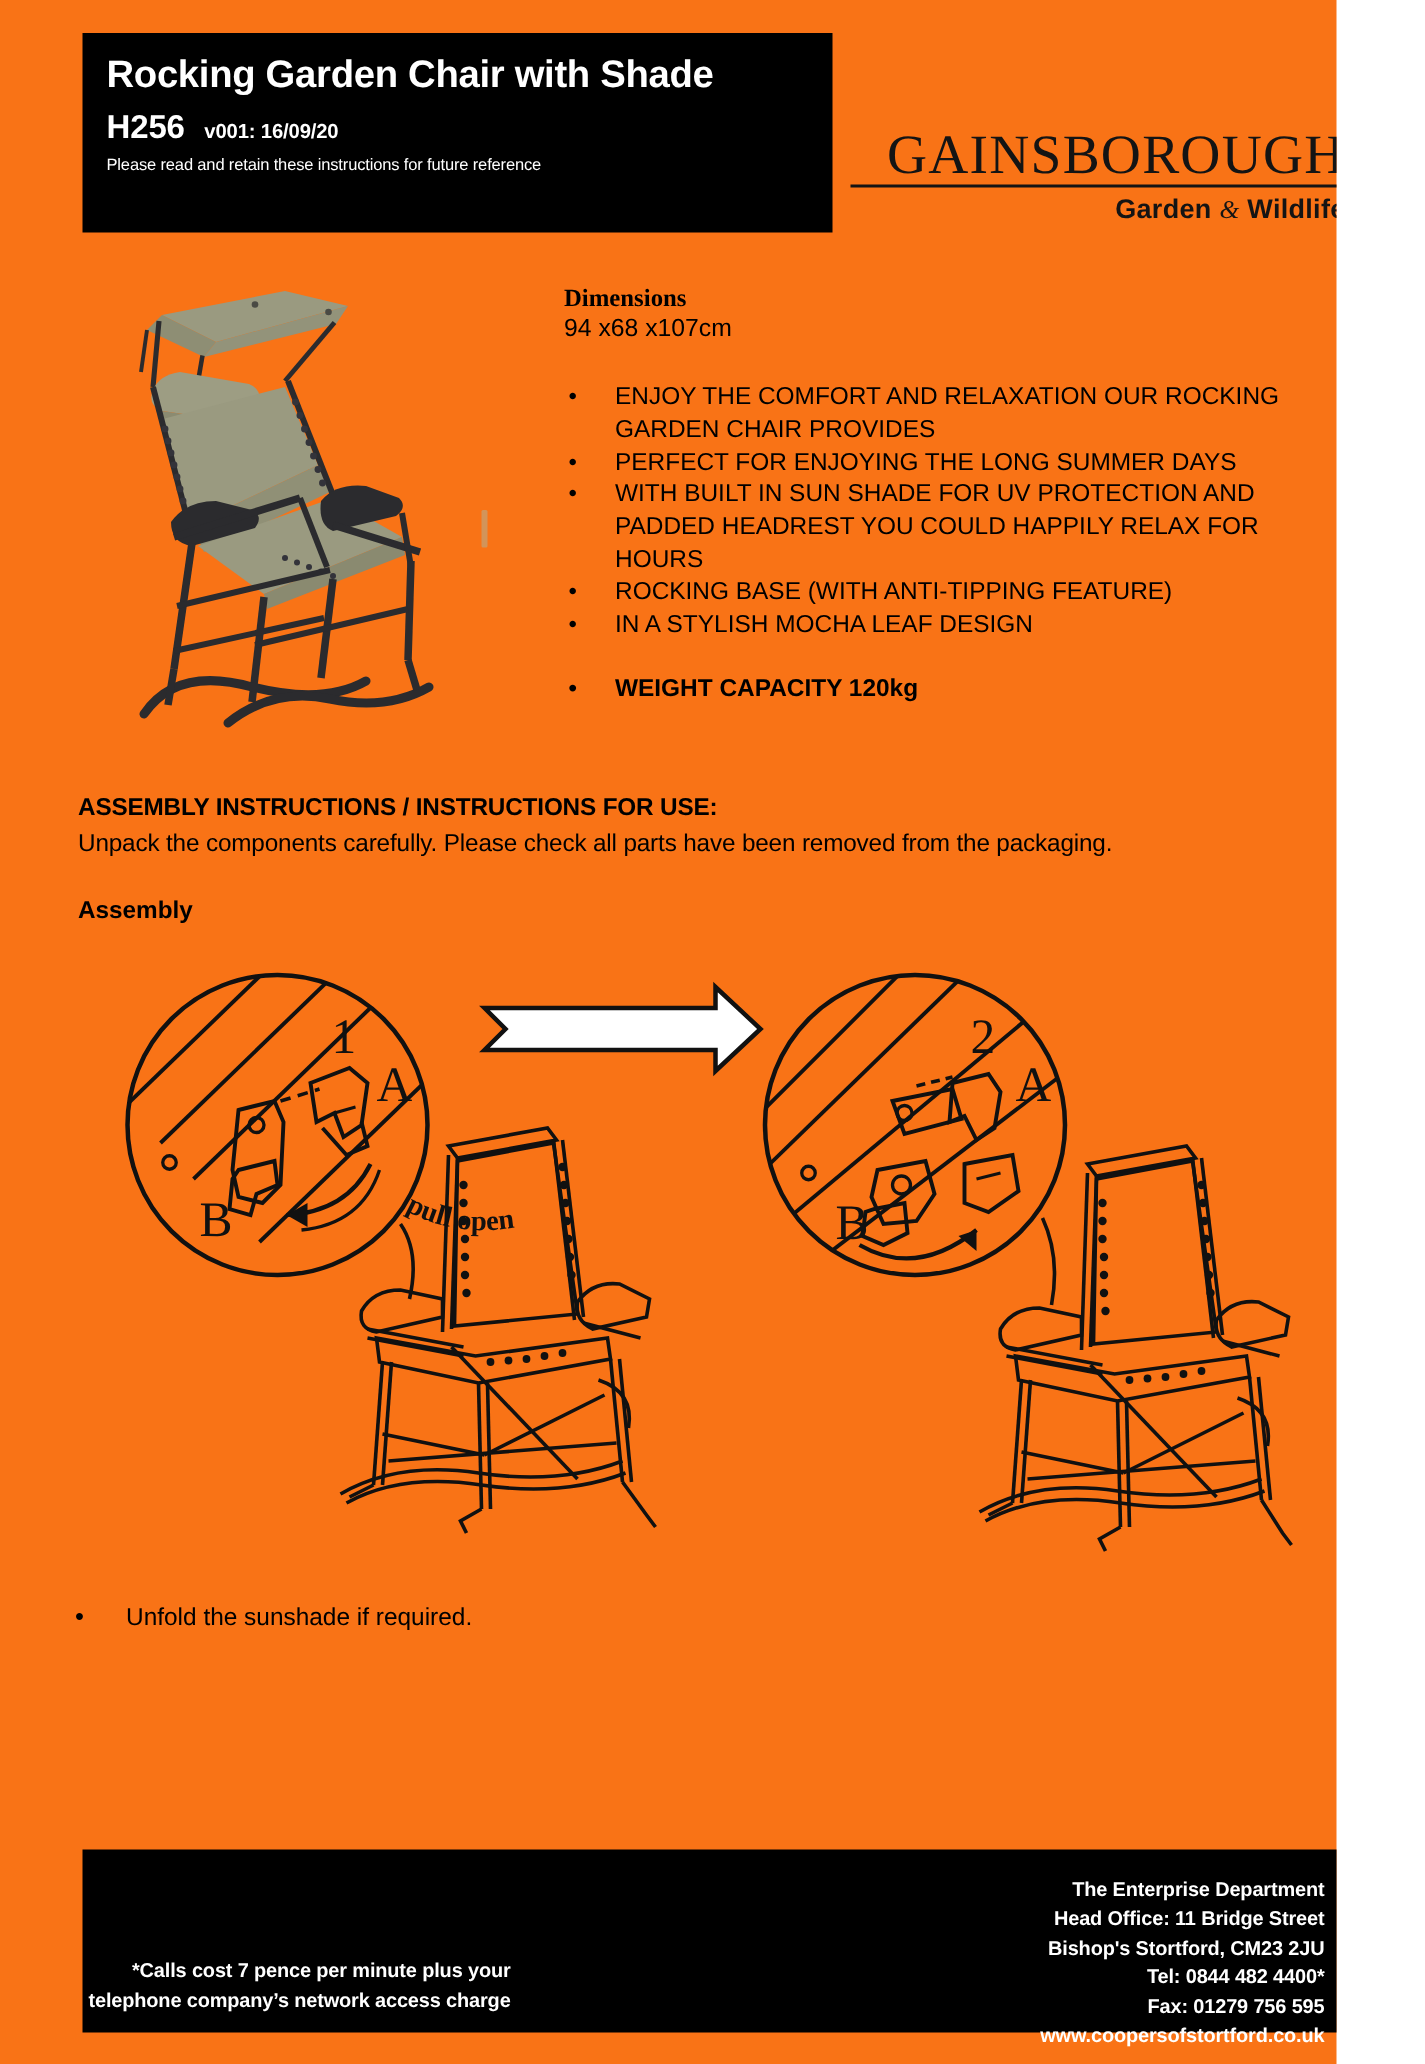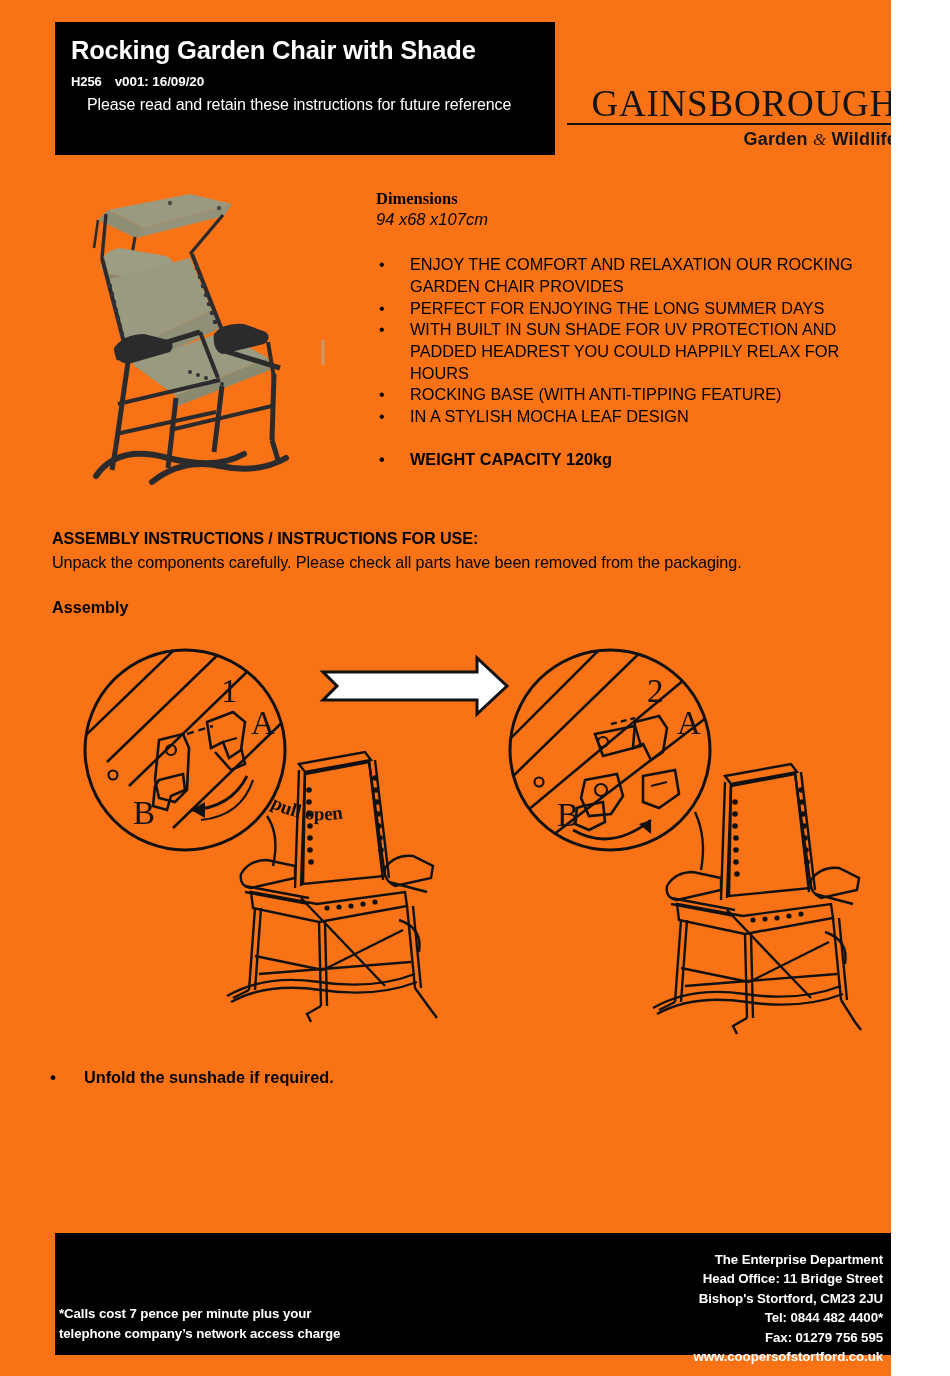--- a/index.html
+++ b/index.html
@@ -37,36 +37,35 @@
     font-weight: bold;
     letter-spacing: -0.2px;
     line-height: 1.15;
     white-space: nowrap;
   }
   .header-codeline {
     margin-top: 7px;
     white-space: nowrap;
   }
   .header-code {
-    font-size: 13px;
+    font-size: 22px;
     font-weight: bold;
     letter-spacing: -0.1px;
   }
   .header-version {
     font-size: 13.5px;
     font-weight: bold;
     margin-left: 13px;
     letter-spacing: -0.1px;
   }
   .header-note {
     margin-top: 6px;
-    font-size: 16px;
-    letter-spacing: -0.1px;
-    white-space: nowrap;
-    margin-left: 16px;
+    font-size: 11px;
+    letter-spacing: -0.1px;
+    white-space: nowrap;
   }
 
   
   .logo {
     position: absolute;
     left: 567px;
     top: 85px;
     width: 330px;
     text-align: right;
   }
@@ -127,21 +126,20 @@
   }
   .spec-heading {
     font-size: 16.5px;
     font-weight: bold;
     line-height: 1.28;
     font-family: Liberation Serif, serif;
   }
   .spec-dims {
     font-size: 16.5px;
     line-height: 1.28;
-    font-style: italic;
   }
   .feature-list {
     margin: 24px 0 0 0;
     padding: 0;
     list-style: none;
     font-size: 16.3px;
     line-height: 1.33;
   }
   .feature-list li {
     position: relative;
@@ -196,21 +194,21 @@
     height: 410px;
   }
   .diagram-area svg { display: block; }
 
   
   .unfold-row {
     position: absolute;
     left: 50px;
     top: 1068px;
     font-size: 16.3px;
-    font-weight: bold;
+    font-weight: normal;
   }
   .unfold-row .bullet {
     display: inline-block;
     width: 34px;
     font-size: 17px;
   }
 
   
   .footer-box {
     position: absolute;
@@ -222,20 +220,21 @@
     color: #ffffff;
   }
   .footer-left {
     position: absolute;
     left: 4px;
     bottom: 12px;
     font-size: 13.3px;
     font-weight: bold;
     line-height: 1.45;
     letter-spacing: -0.1px;
+    text-align: right;
   }
   .footer-right {
     position: absolute;
     right: 12px;
     top: 7px;
     text-align: right;
     font-size: 13.3px;
     font-weight: bold;
     line-height: 1.46;
     letter-spacing: -0.1px;

